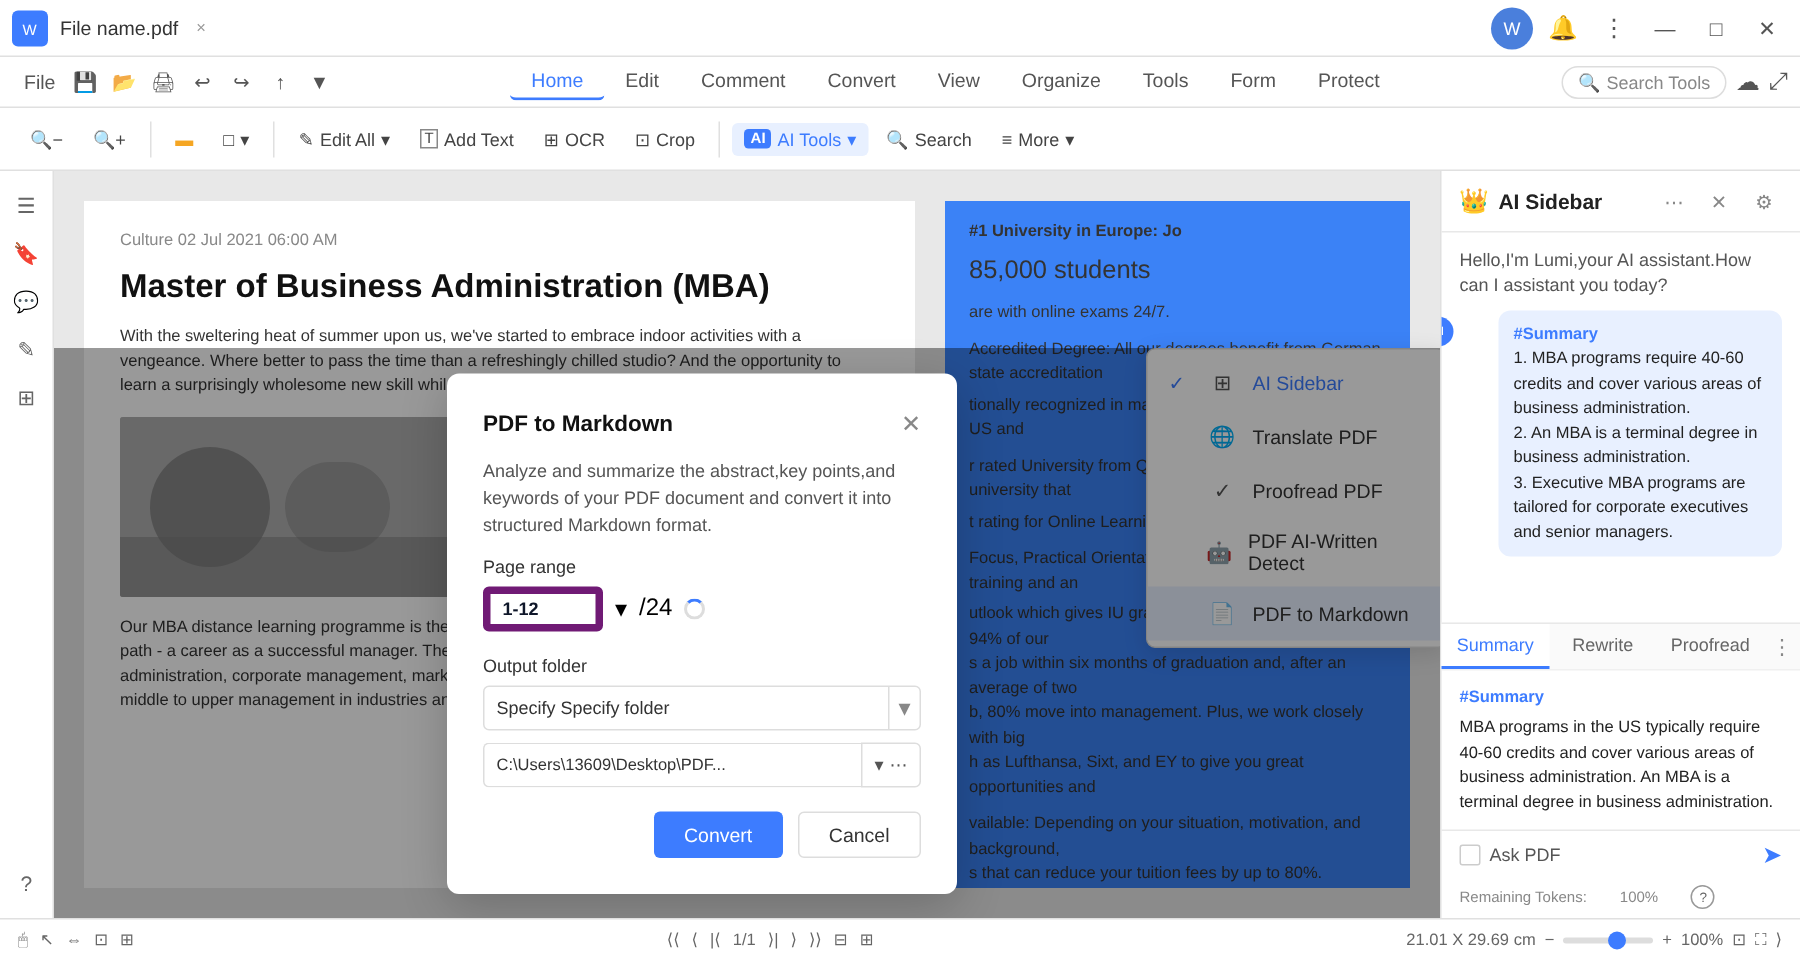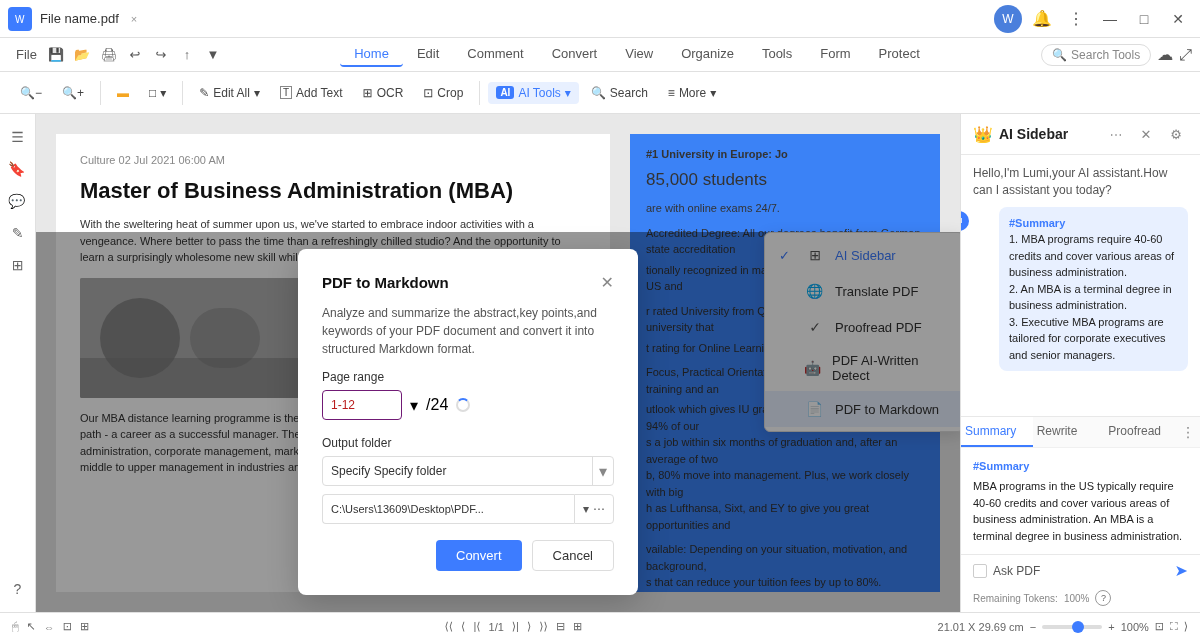--- a/index.html
+++ b/index.html
@@ -87,30 +87,30 @@
     .ai-header-title { font-size: 14px; font-weight: 600; color: #222; flex: 1; }
     .ai-header-icon { color: #f5a623; font-size: 16px; }
     .ai-header-btn { width: 24px; height: 24px; display: flex; align-items: center; justify-content: center; cursor: pointer; border-radius: 3px; color: #888; font-size: 13px; }
     .ai-chat { flex: 1; overflow: hidden; padding: 10px 12px; display: flex; flex-direction: column; gap: 8px; }
     .ai-intro { font-size: 12px; color: #555; line-height: 1.4; }
     .ai-message { background: #e8f0ff; border-radius: 8px; padding: 8px 10px; font-size: 11px; color: #222; line-height: 1.5; position: relative; }
     .ai-avatar { width: 20px; height: 20px; border-radius: 50%; background: #3d7cff; display: flex; align-items: center; justify-content: center; color: white; font-size: 9px; position: absolute; top: 4px; }
     .ai-avatar.left { left: -24px; }
     .summary-tag { color: #3d7cff; font-weight: 600; }
     .ai-tabs { display: flex; border-top: 1px solid #e8e8e8; background: #fafafa; }
-    .ai-tab { flex: 1; text-align: left; padding: 7px 4px; font-size: 12px; cursor: pointer; color: #666; border-bottom: 2px solid transparent; }
+    .ai-tab { flex: 1; text-align: center; padding: 7px 4px; font-size: 12px; cursor: pointer; color: #666; border-bottom: 2px solid transparent; }
     .ai-tab.active { color: #3d7cff; background: #fff; border-bottom: 2px solid #3d7cff; font-weight: 500; }
     .ai-more-btn { width: 24px; display: flex; align-items: center; justify-content: center; color: #888; cursor: pointer; font-size: 14px; }
     .ai-response { padding: 10px 12px; font-size: 11px; color: #222; line-height: 1.5; border-top: 1px solid #f0f0f0; }
     .ai-response-title { color: #3d7cff; font-weight: 600; margin-bottom: 4px; }
     .ai-input-row { display: flex; align-items: center; padding: 6px 12px; border-top: 1px solid #e8e8e8; gap: 6px; }
     .ai-checkbox { width: 14px; height: 14px; border: 1px solid #ccc; border-radius: 2px; cursor: pointer; }
     .ai-ask-label { font-size: 12px; color: #555; flex: 1; }
     .ai-send-btn { color: #3d7cff; cursor: pointer; font-size: 16px; }
-    .ai-tokens { padding: 4px 12px 6px; font-size: 10px; color: #888; display: flex; align-items: center; gap: 6px; }
+    .ai-tokens { padding: 4px 12px 6px; font-size: 10px; color: #888; display: flex; align-items: center; gap: 22px; }
     .help-icon { width: 16px; height: 16px; border-radius: 50%; border: 1px solid #999; display: flex; align-items: center; justify-content: center; font-size: 9px; color: #666; cursor: pointer; }
 
     
     .status-bar {
       display: flex; align-items: center; height: 28px; background: #fff;
       border-top: 1px solid #e0e0e0; padding: 0 12px; font-size: 11px; color: #666;
       flex-shrink: 0;
     }
     .status-left { display: flex; align-items: center; gap: 8px; }
     .status-center { flex: 1; display: flex; justify-content: center; align-items: center; gap: 8px; }
@@ -144,21 +144,21 @@
     .modal {
       background: white; border-radius: 8px; padding: 24px; width: 340px;
       box-shadow: 0 8px 32px rgba(0,0,0,0.2);
     }
     .modal-header { display: flex; align-items: center; justify-content: space-between; margin-bottom: 12px; }
     .modal-title { font-size: 15px; font-weight: 600; color: #111; }
     .modal-close { cursor: pointer; color: #888; font-size: 16px; }
     .modal-desc { font-size: 12px; color: #555; line-height: 1.5; margin-bottom: 12px; }
     .modal-label { font-size: 12px; font-weight: 500; color: #333; margin-bottom: 6px; }
     .modal-row { display: flex; align-items: center; gap: 8px; margin-bottom: 16px; }
-    .modal-input { flex: 1; height: 30px; border: 1px solid #701a75; border-radius: 4px; padding: 0 8px; font-size: 12px; color: #b91c1c; }
+    .modal-input { flex: 1; height: 30px; border: 5px solid #701a75; border-radius: 4px; padding: 0 8px; font-size: 12px; color: #0f172a; font-weight: bold; }
     .folder-select { display: flex; align-items: center; height: 30px; border: 1px solid #ddd; border-radius: 4px; overflow: hidden; margin-bottom: 8px; }
     .folder-value { flex: 1; padding: 0 8px; font-size: 12px; color: #333; }
     .folder-caret { padding: 0 6px; color: #888; border-left: 1px solid #ddd; height: 100%; display: flex; align-items: center; cursor: pointer; }
     .path-row { display: flex; align-items: center; margin-bottom: 16px; }
     .path-input { flex: 1; height: 30px; border: 1px solid #ddd; border-radius: 4px 0 0 4px; padding: 0 8px; font-size: 11px; color: #333; border-right: none; }
     .path-btn { height: 30px; border: 1px solid #ddd; border-radius: 0 4px 4px 0; padding: 0 8px; background: white; cursor: pointer; color: #555; font-size: 12px; display: flex; align-items: center; gap: 4px; }
     .modal-actions { display: flex; justify-content: flex-end; gap: 10px; }
     .btn-primary { background: #3d7cff; color: white; border: none; border-radius: 4px; padding: 7px 20px; font-size: 13px; cursor: pointer; }
     .btn-secondary { background: white; color: #333; border: 1px solid #ddd; border-radius: 4px; padding: 7px 20px; font-size: 13px; cursor: pointer; }
     .spinner { width: 14px; height: 14px; border: 2px solid #ddd; border-top: 2px solid #3d7cff; border-radius: 50%; display: inline-block; }

